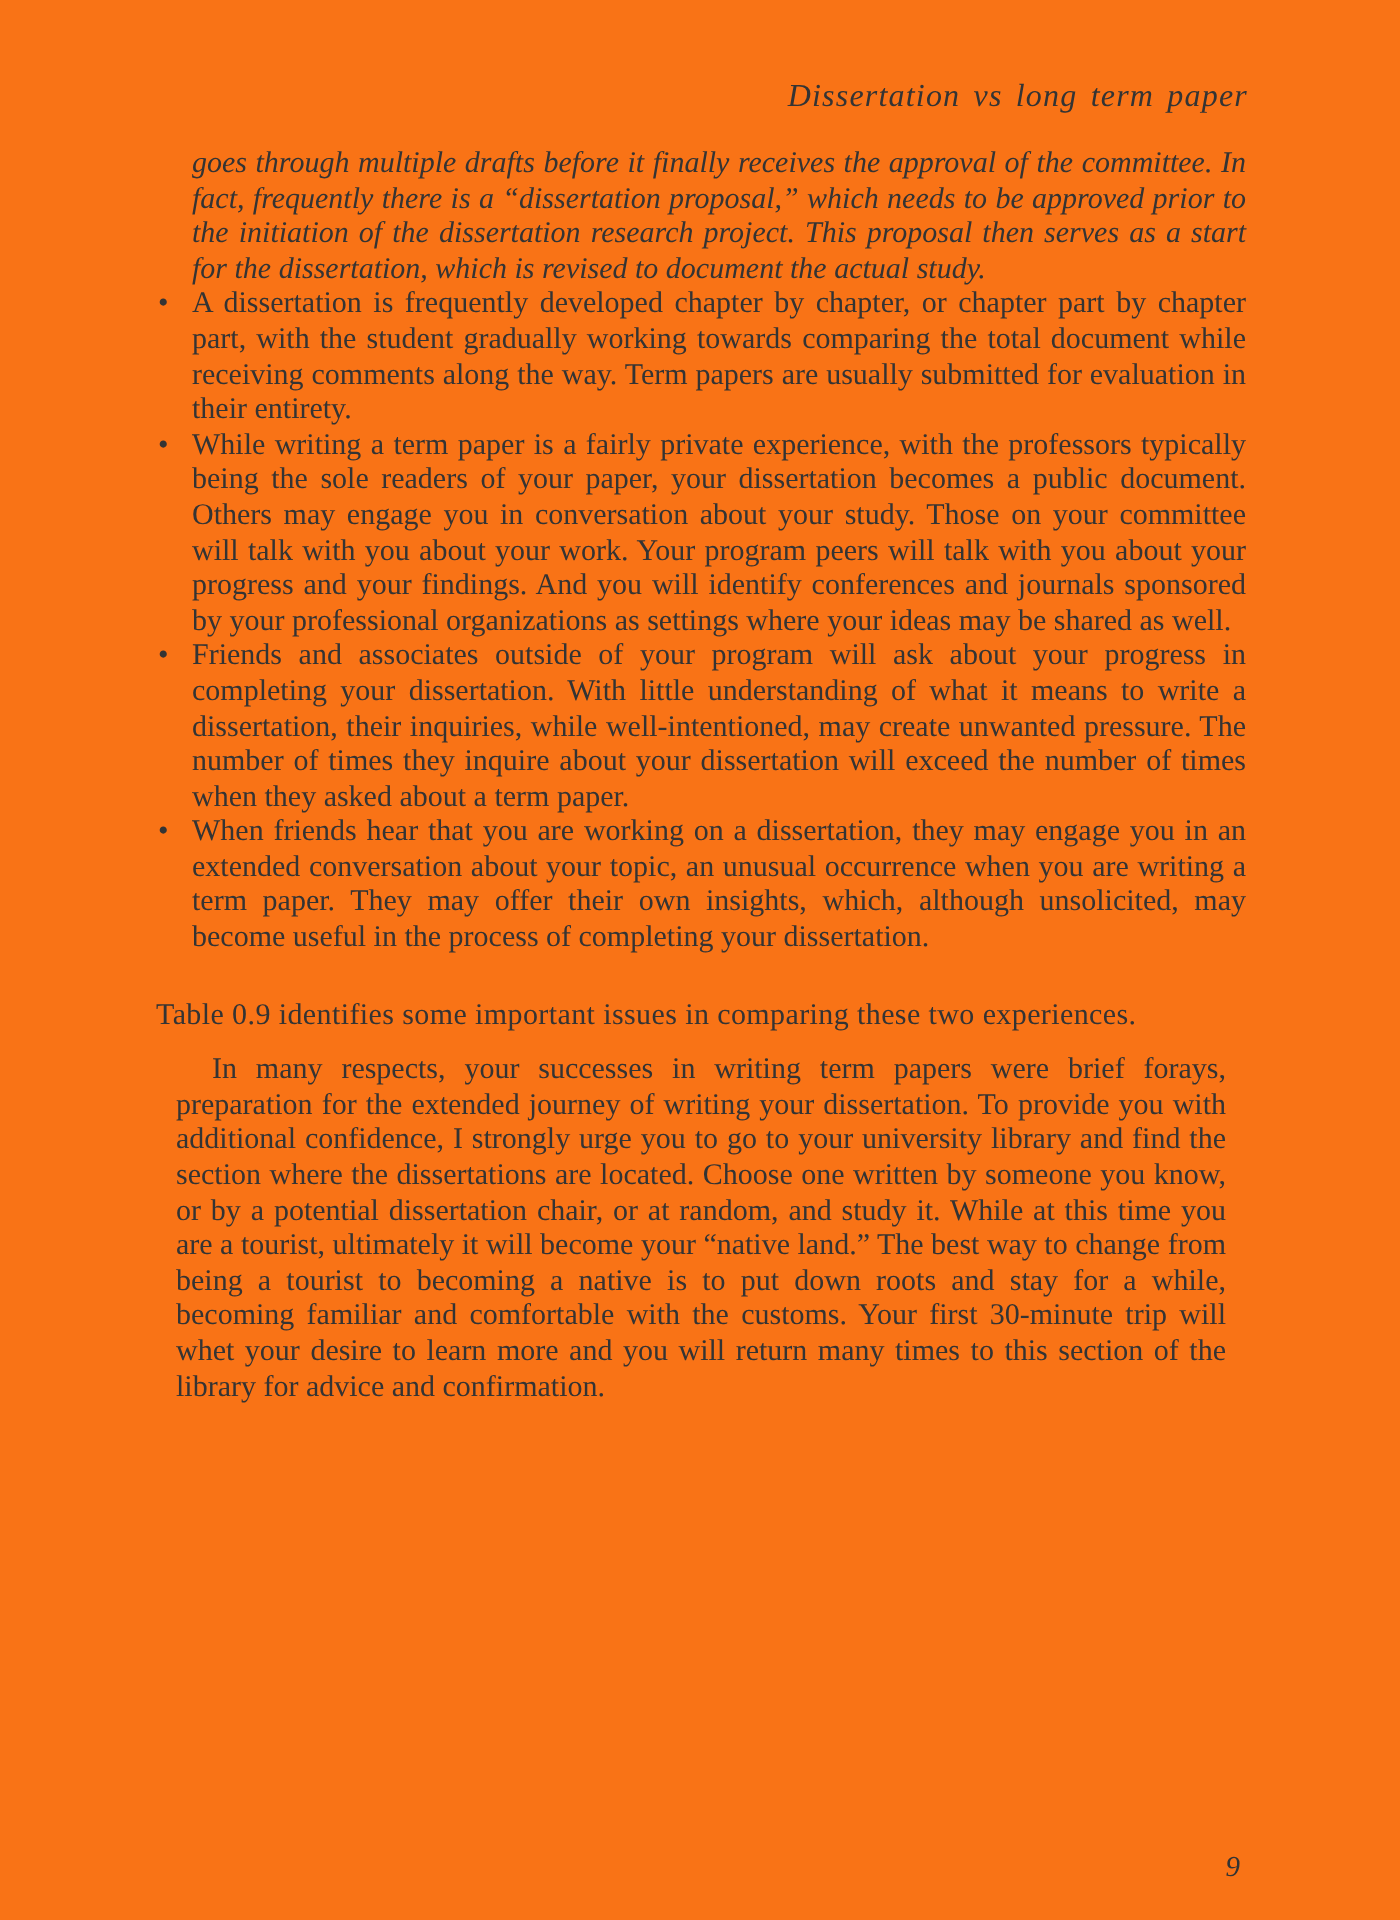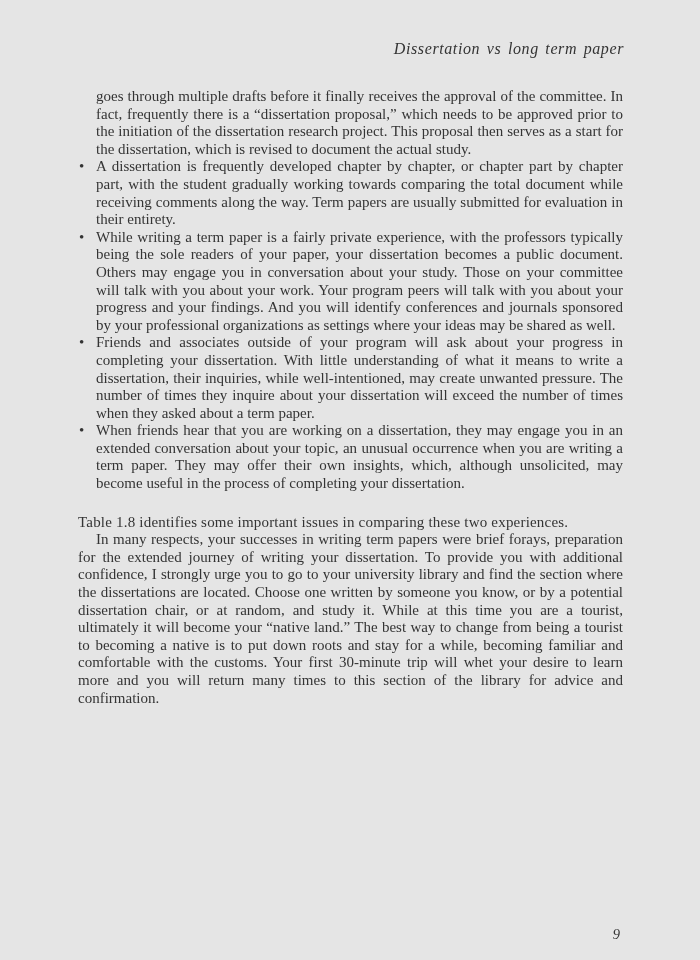--- a/index.html
+++ b/index.html
@@ -4,21 +4,21 @@
 <style>
   html, body {
     margin: 0;
     padding: 0;
     background: #ffffff;
   }
   .page {
     position: relative;
     width: 700px;
     height: 960px;
-    background: #e5e5e5;
+    background: #f97316;
     font-family: "Liberation Serif", "DejaVu Serif", serif;
     color: #343434;
     overflow: hidden;
   }
   .running-head {
     position: absolute;
     top: 40px;
     left: 78px;
     width: 546px;
     text-align: right;
@@ -30,42 +30,43 @@
   .body-text {
     position: absolute;
     top: 74px;
     left: 78px;
     width: 545px;
     font-size: 15px;
     line-height: 17.6px;
     text-align: justify;
   }
   .continuation {
-    margin: 14px 0 0 18px;
+    margin: 0 0 0 18px;
+    font-style: italic;
   }
   .bullet-list {
     margin: 0;
     padding: 0;
     list-style: none;
   }
   .bullet-list li {
     position: relative;
     padding-left: 18px;
   }
   .bullet-marker {
     position: absolute;
     left: 1px;
     top: 0;
   }
   .para-table {
     margin: 21px 0 0 0;
     letter-spacing: 0.2px;
   }
   .para-closing {
-    margin: 0;
+    margin: 10px;
     text-indent: 18px;
   }
   .page-number {
     position: absolute;
     right: 80px;
     bottom: 17px;
     font-style: italic;
     font-size: 14.5px;
   }
 </style>
@@ -90,21 +91,21 @@
         <span class="bullet-marker">•</span><span class="bullet-text">While writing a term paper is a fairly private experience, with the professors typically being the sole readers of your paper, your dissertation becomes a public document. Others may engage you in conversation about your study. Those on your committee will talk with you about your work. Your program peers will talk with you about your progress and your findings. And you will identify conferences and journals sponsored by your professional organizations as settings where your ideas may be shared as well.</span>
       </li>
       <li>
         <span class="bullet-marker">•</span><span class="bullet-text">Friends and associates outside of your program will ask about your progress in completing your dissertation. With little understanding of what it means to write a dissertation, their inquiries, while well-intentioned, may create unwanted pressure. The number of times they inquire about your dissertation will exceed the number of times when they asked about a term paper.</span>
       </li>
       <li>
         <span class="bullet-marker">•</span><span class="bullet-text">When friends hear that you are working on a dissertation, they may engage you in an extended conversation about your topic, an unusual occurrence when you are writing a term paper. They may offer their own insights, which, although unsolicited, may become useful in the process of completing your dissertation.</span>
       </li>
     </ul>
 
-    <p class="para-table">Table 1.8 identifies some important issues in comparing these two experiences.</p>
+    <p class="para-table">Table 0.9 identifies some important issues in comparing these two experiences.</p>
 
     <p class="para-closing">In many respects, your successes in writing term papers were brief forays, preparation for the extended journey of writing your dissertation. To provide you with additional confidence, I strongly urge you to go to your university library and find the section where the dissertations are located. Choose one written by someone you know, or by a potential dissertation chair, or at random, and study it. While at this time you are a tourist, ultimately it will become your “native land.” The best way to change from being a tourist to becoming a native is to put down roots and stay for a while, becoming familiar and comfortable with the customs. Your first 30-minute trip will whet your desire to learn more and you will return many times to this section of the library for advice and confirmation.</p>
 
   </div>
 
   <div class="page-number">9</div>
 
 </div>
 
 </body></html>

